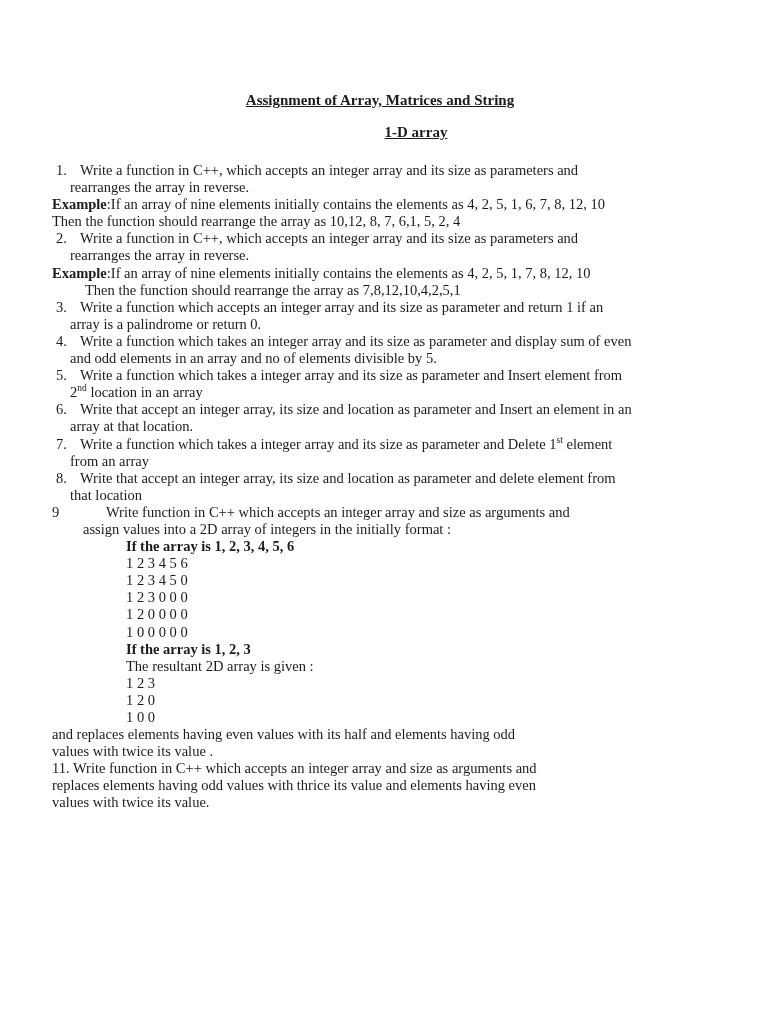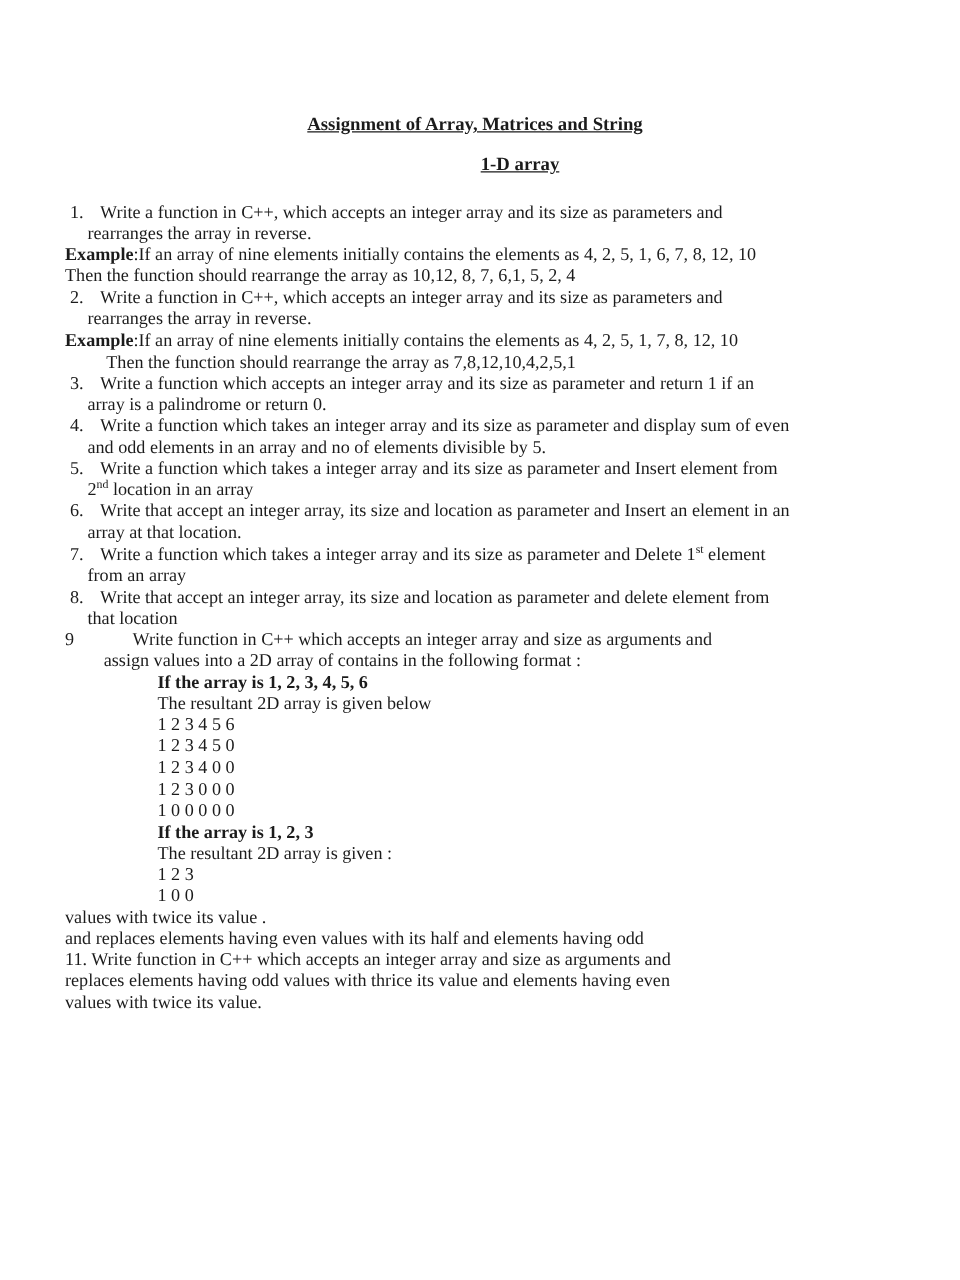--- a/index.html
+++ b/index.html
@@ -104,36 +104,36 @@
     <div class="ln"><span class="num">6.</span><span>Write that accept an integer array, its size and location as parameter and Insert an element in an</span></div>
     <div class="ln ind-cont">array at that location.</div>
 
     <div class="ln"><span class="num">7.</span><span>Write a function which takes a integer array and its size as parameter and Delete 1</span><sup>st</sup><span> element</span></div>
     <div class="ln ind-cont">from an array</div>
 
     <div class="ln"><span class="num">8.</span><span>Write that accept an integer array, its size and location as parameter and delete element from</span></div>
     <div class="ln ind-cont">that location</div>
 
     <div class="ln"><span class="num9">9</span><span>Write function in C++ which accepts an integer array and size as arguments and</span></div>
-    <div class="ln ind-9b">assign values into a 2D array of contains in the following format :</div>
+    <div class="ln ind-9b">assign values into a 2D array of integers in the initially format :</div>
 
     <div class="ln ind-sub b">If the array is 1, 2, 3, 4, 5, 6</div>
-    <div class="ln ind-sub">The resultant 2D array is given below</div>
     <div class="ln ind-sub">1 2 3 4 5 6</div>
     <div class="ln ind-sub">1 2 3 4 5 0</div>
-    <div class="ln ind-sub">1 2 3 4 0 0</div>
     <div class="ln ind-sub">1 2 3 0 0 0</div>
+    <div class="ln ind-sub">1 2 0 0 0 0</div>
     <div class="ln ind-sub">1 0 0 0 0 0</div>
 
     <div class="ln ind-sub b">If the array is 1, 2, 3</div>
     <div class="ln ind-sub">The resultant 2D array is given :</div>
     <div class="ln ind-sub">1 2 3</div>
+    <div class="ln ind-sub">1 2 0</div>
     <div class="ln ind-sub">1 0 0</div>
 
+    <div class="ln">and replaces elements having even values with its half and elements having odd</div>
     <div class="ln">values with twice its value .</div>
-    <div class="ln">and replaces elements having even values with its half and elements having odd</div>
 
     <div class="ln">11. Write function in C++ which accepts an integer array and size as arguments and</div>
     <div class="ln">replaces elements having odd values with thrice its value and elements having even</div>
     <div class="ln">values with twice its value.</div>
 
   </div>
 </div>
 
 </body></html>

